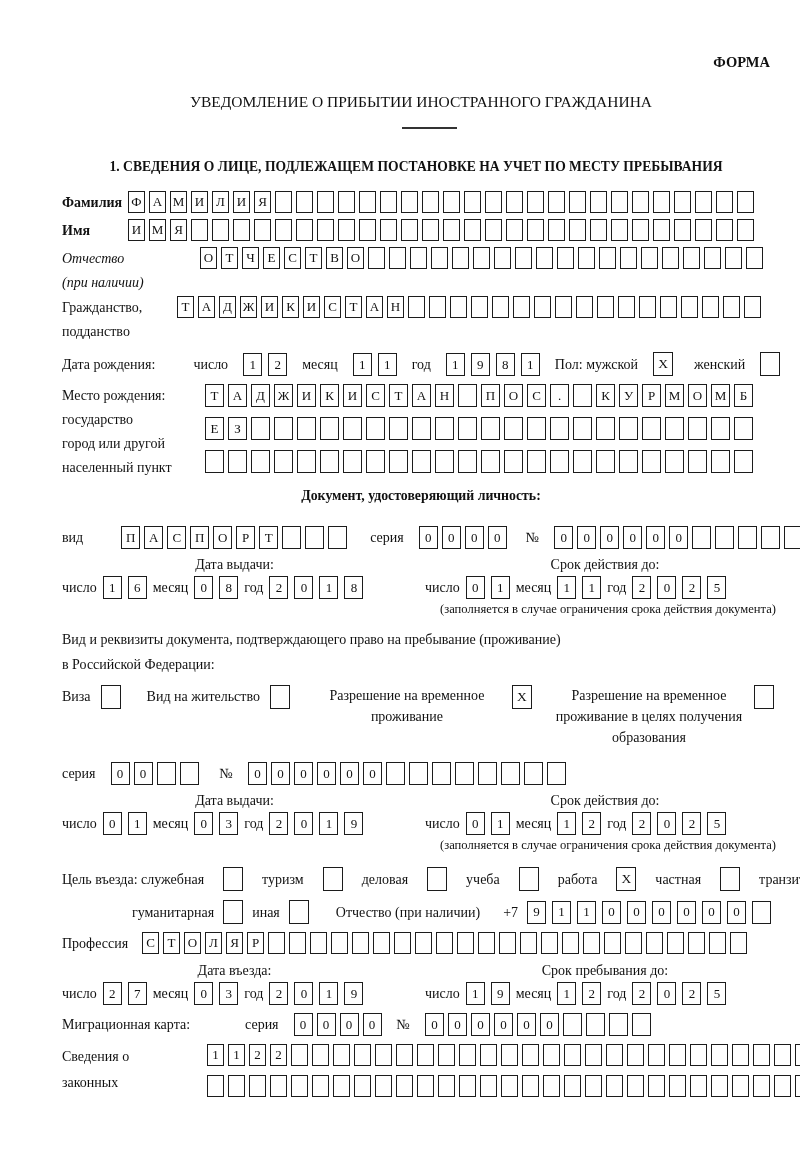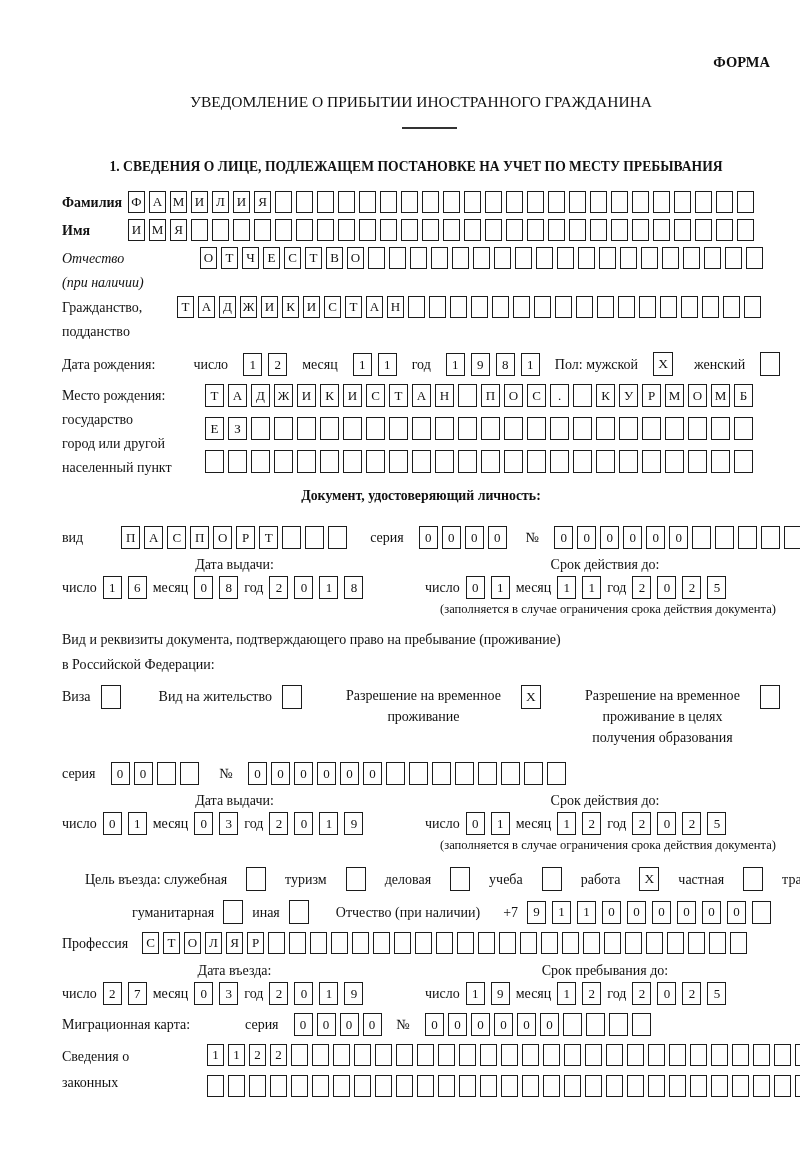--- a/index.html
+++ b/index.html
@@ -35,25 +35,25 @@
   .stack{display:flex;flex-direction:column;gap:10px;}
   .dochead{text-align:center;font-weight:bold;font-size:13.8px;margin:8px 0 22px 0;}
   .inline{display:flex;align-items:flex-end;gap:15px;flex-wrap:nowrap;}
   .daterow{display:flex;margin-top:2px;}
   .half-l{width:345px;flex:0 0 auto;}
   .half-r{width:360px;flex:0 0 auto;margin-left:18px;}
   .datecap{text-align:center;font-size:14px;margin-bottom:3px;}
   .dateline{display:flex;align-items:center;gap:6px;}
   .note{font-size:12.6px;text-align:right;margin-top:3px;padding-right:4px;}
   .intro{font-size:14px;line-height:25px;margin-top:10px;}
-  .optrow{display:flex;align-items:flex-start;margin-top:8px;gap:24px;}
+  .optrow{display:flex;align-items:flex-start;margin-top:8px;gap:12px;}
   .opt{display:flex;align-items:flex-start;gap:10px;}
   .opt .ml{max-width:190px;text-align:center;line-height:21px;}
   .gap8{width:8px;flex:0 0 auto;}
-  .purposerow{display:flex;align-items:center;gap:19px;margin-top:14px;flex-wrap:nowrap;margin-left:23px;}
+  .purposerow{display:flex;align-items:center;gap:19px;margin-top:14px;flex-wrap:nowrap;}
   .purposerow2{display:flex;align-items:center;gap:9px;margin-top:9px;margin-left:70px;}
   .legalwrap{display:flex;align-items:flex-start;margin-top:8px;}
   .legallab{width:145px;flex:0 0 auto;line-height:25.5px;}
   .legalstack{display:flex;flex-direction:column;gap:9px;}
   .mt8{margin-top:8px;}
   .mt14{margin-top:14px;}
 </style>
 </head>
 <body>
 

